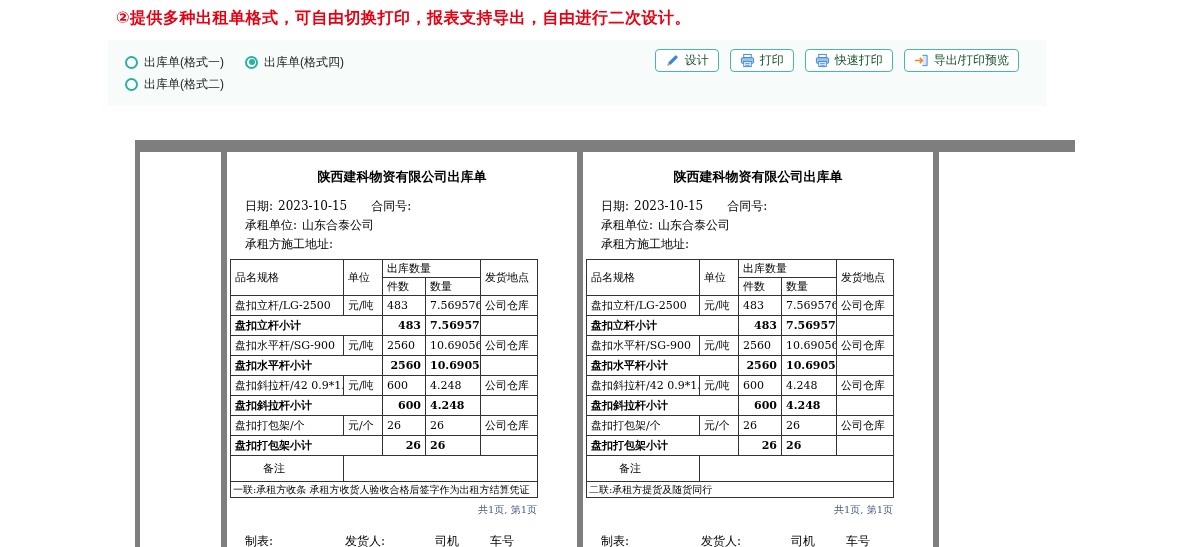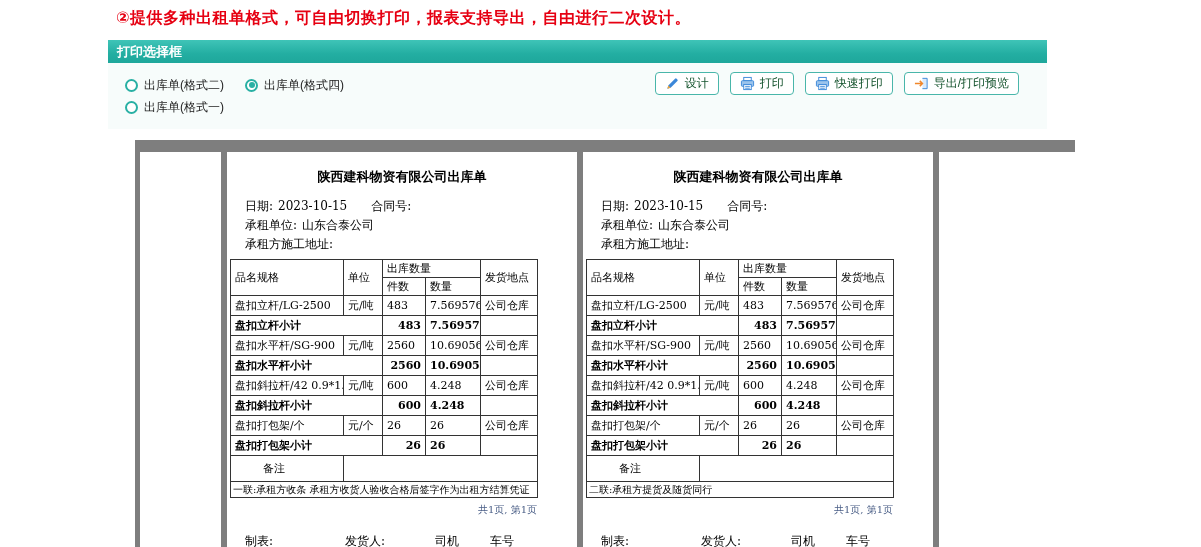--- a/index.html
+++ b/index.html
@@ -88,31 +88,30 @@
   .f-vehicle { left: 263px; }
 </style>
 </head>
 <body>
 
 <div id="app">
 
   <div class="top-note">②提供多种出租单格式，可自由切换打印，报表支持导出，自由进行二次设计。</div>
 
   <div class="panel">
-    <div class="panel-header">打印选择框</div>
     <div class="panel-body">
 
       <div class="radio-grid">
         <label class="radio-item">
           <span class="radio"></span>
-          <span>出库单(格式二)</span>
+          <span>出库单(格式一)</span>
         </label>
         <label class="radio-item">
           <span class="radio"></span>
-          <span>出库单(格式一)</span>
+          <span>出库单(格式二)</span>
         </label>
         <label class="radio-item">
           <span class="radio checked"></span>
           <span>出库单(格式四)</span>
         </label>
       </div>
 
       <div class="toolbar">
         <button class="btn">
           <svg width="15" height="15" viewBox="0 0 16 16">

